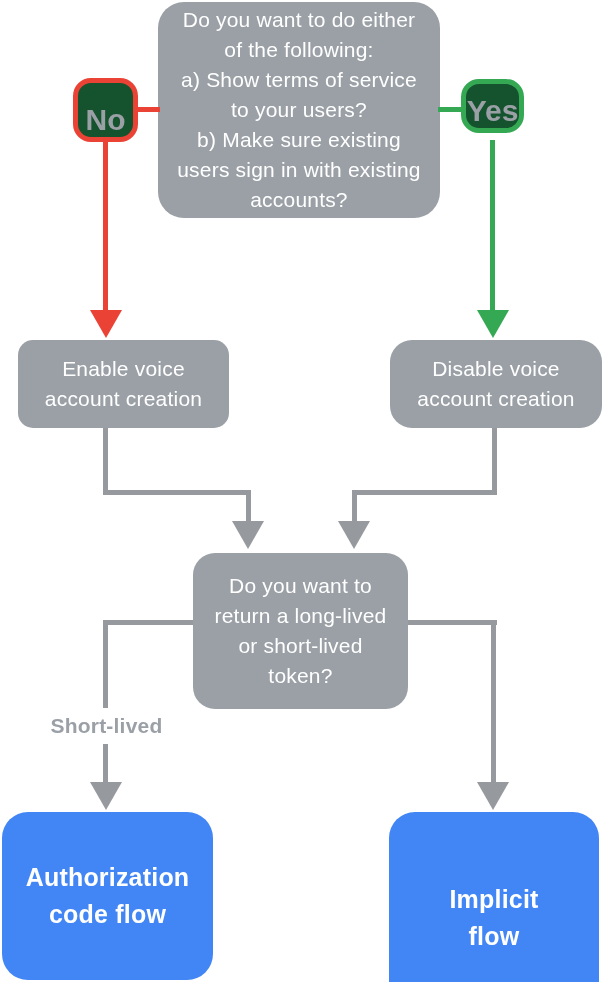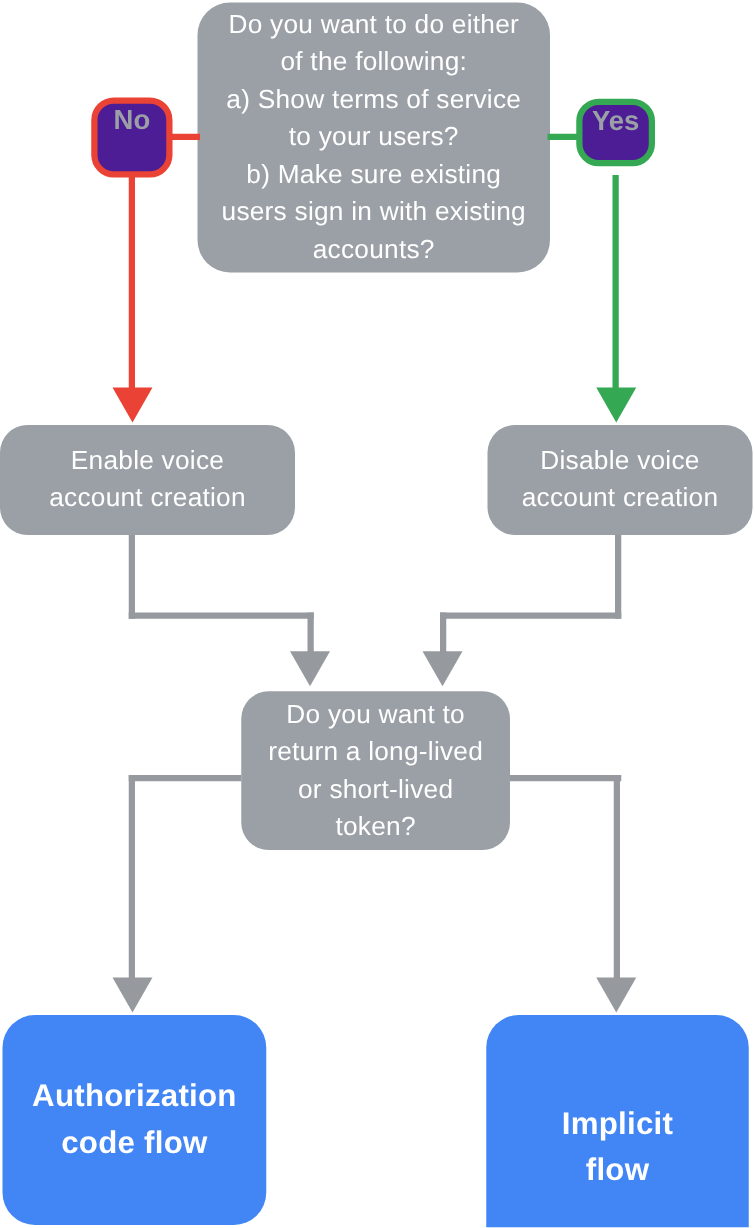--- a/index.html
+++ b/index.html
@@ -40,26 +40,26 @@
     display:flex;align-items:center;justify-content:center;
     text-align:center;
     white-space:pre-line;
     font-weight:bold;
     font-size:25px;line-height:37px;
     border-radius:26px;
     letter-spacing:.2px;
   }
   .badge{
     position:absolute;
-    background:#4c1d95;
+    background:#14532d;
     border-radius:18px;
-    display:flex;align-items:flex-start;justify-content:center;
+    display:flex;align-items:flex-end;justify-content:center;
     color:var(--label-text);
     font-weight:bold;
-    font-size:22px;
+    font-size:30px;
     z-index:3;
   }
   .badge.no{border:5px solid var(--red);}
   .badge.yes{border:5px solid var(--green);}
   .hline,.vline{position:absolute;background:var(--line-gray);z-index:1;}
   .hline.red,.vline.red{background:var(--red);}
   .hline.green,.vline.green{background:var(--green);}
   .arrow-down{
     position:absolute;z-index:1;
     width:0;height:0;
@@ -103,49 +103,52 @@
   <div class="vline green" style="left:490px;top:140px;width:5px;height:172px;"></div>
   <div class="arrow-down green" style="left:477px;top:310px;"></div>
 
   <div class="badge no" style="left:73px;top:78px;width:65px;height:64px;">
     <span>No</span>
   </div>
   <div class="badge yes" style="left:461px;top:79px;width:63px;height:54px;">
     <span>Yes</span>
   </div>
 
-  <div class="node r22" style="left:0;top:340px;width:236px;height:88px;">
+  <div class="node r22" style="left:18px;top:340px;width:211px;height:88px;border-radius:15px;">
     <span>Enable voice
 account creation</span>
   </div>
   <div class="node r22" style="left:390px;top:340px;width:212px;height:88px;justify-content:center;">
     <span>Disable voice
 account creation</span>
   </div>
 
   <div class="vline" style="left:103px;top:428px;width:5px;height:67px;"></div>
   <div class="hline" style="left:103px;top:490px;width:148px;height:5px;"></div>
   <div class="vline" style="left:246px;top:490px;width:5px;height:32px;"></div>
   <div class="arrow-down" style="left:232px;top:521px;"></div>
 
   <div class="vline" style="left:492px;top:428px;width:5px;height:67px;"></div>
   <div class="hline" style="left:352px;top:490px;width:145px;height:5px;"></div>
   <div class="vline" style="left:352px;top:490px;width:5px;height:32px;"></div>
   <div class="arrow-down" style="left:338px;top:521px;"></div>
 
-  <div class="node r22" style="left:193px;top:553px;width:215px;height:127px;">
+  <div class="node r22" style="left:193px;top:553px;width:215px;height:156px;">
     <span>Do you want to
 return a long-lived
 or short-lived
 token?</span>
   </div>
 
   <div class="hline" style="left:103px;top:620px;width:90px;height:5px;"></div>
   <div class="vline" style="left:103px;top:620px;width:5px;height:164px;"></div>
   <div class="arrow-down" style="left:90px;top:782px;"></div>
+  <div class="branch-label" style="left:23px;top:708px;width:167px;height:36px;">
+    <span>Short-lived</span>
+  </div>
 
   <div class="hline" style="left:408px;top:620px;width:89px;height:5px;"></div>
   <div class="vline" style="left:491px;top:620px;width:5px;height:164px;"></div>
   <div class="arrow-down" style="left:477px;top:782px;"></div>
 
   <div class="blue-node" style="left:2px;top:812px;width:211px;height:168px;text-align:center;">
     <span>Authorization
 code flow</span>
   </div>
   <div class="blue-node" style="left:389px;top:812px;width:210px;height:212px;">

